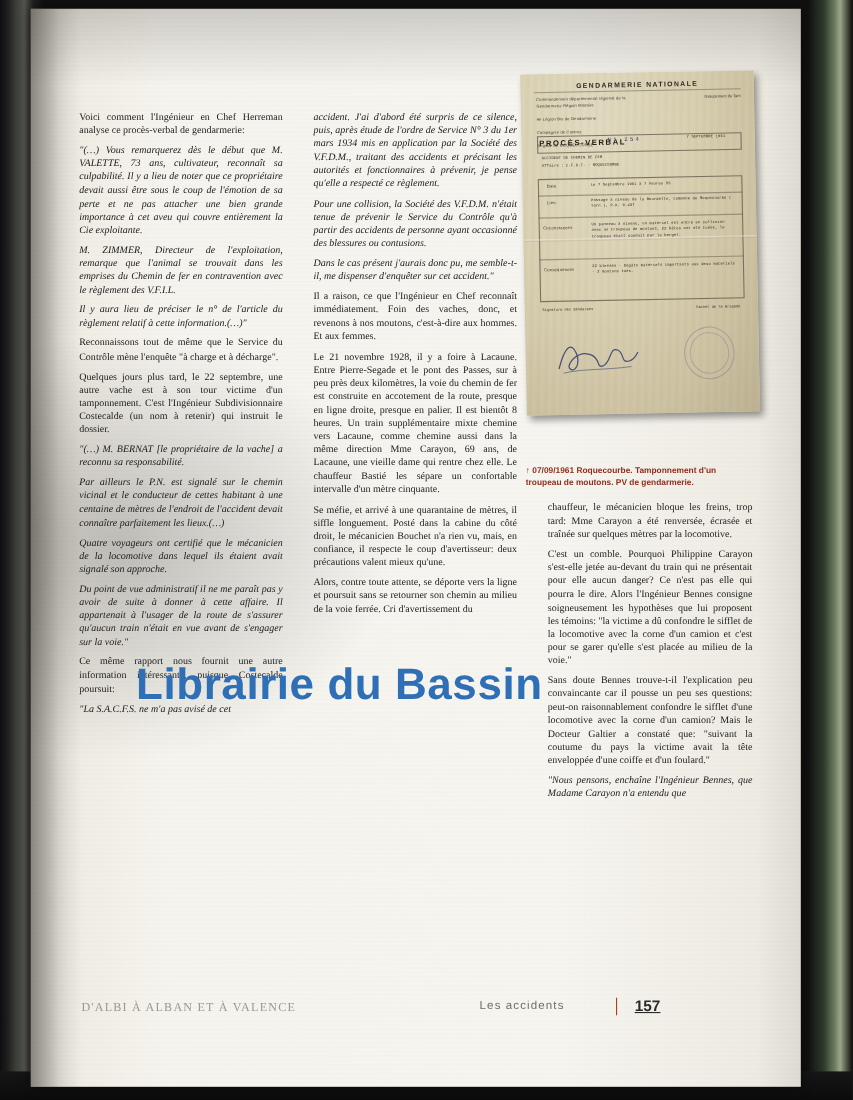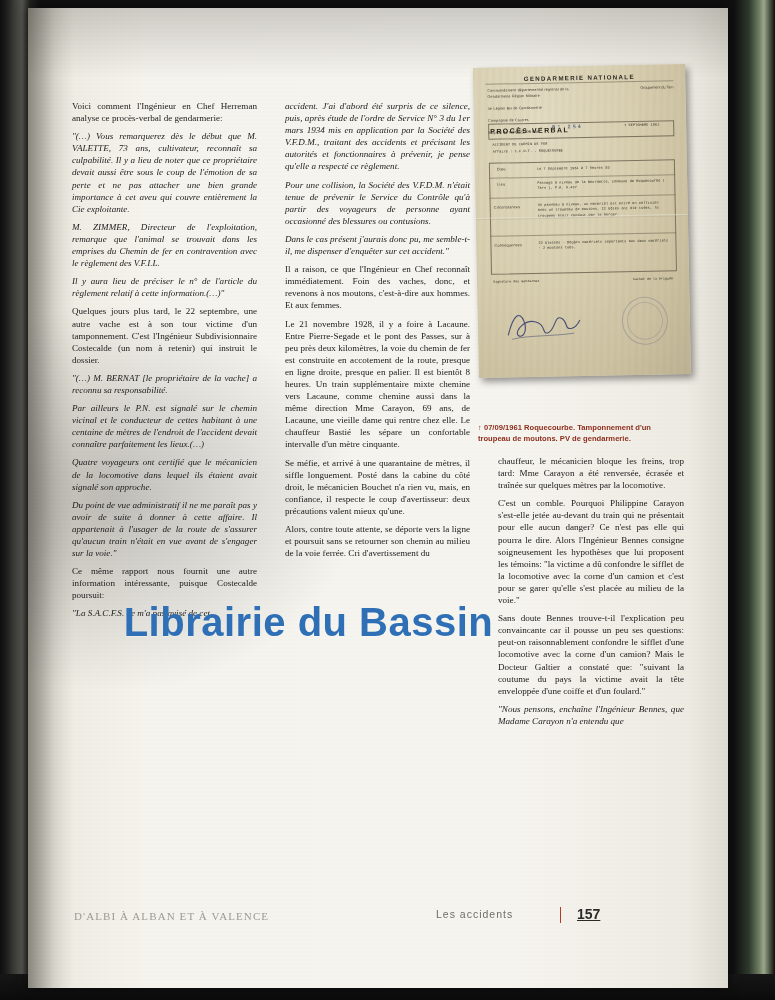--- a/index.html
+++ b/index.html
@@ -386,32 +386,33 @@
       <span class="arrow">↑</span>
       <span>07/09/1961 Roquecourbe. Tamponnement d'un troupeau de moutons. PV de gendarmerie.</span>
     </div>
 
     <div class="content">
       <div class="col col-1">
         <p>Voici comment l'Ingénieur en Chef Herreman analyse ce procès-verbal de gendarmerie:</p>
         <p class="ital">"(…) Vous remarquerez dès le début que M. VALETTE, 73 ans, cultivateur, reconnaît sa culpabilité. Il y a lieu de noter que ce propriétaire devait aussi être sous le coup de l'émotion de sa perte et ne pas attacher une bien grande importance à cet aveu qui couvre entièrement la Cie exploitante.</p>
         <p class="ital">M. ZIMMER, Directeur de l'exploitation, remarque que l'animal se trouvait dans les emprises du Chemin de fer en contravention avec le règlement des V.F.I.L.</p>
         <p class="ital">Il y aura lieu de préciser le n° de l'article du règlement relatif à cette information.(…)"</p>
+        <p>Reconnaissons tout de même que le Service du Contrôle mène l'enquête "à charge et à décharge".</p>
         <p>Quelques jours plus tard, le 22 septembre, une autre vache est à son tour victime d'un tamponnement. C'est l'Ingénieur Subdivisionnaire Costecalde (un nom à retenir) qui instruit le dossier.</p>
         <p class="ital">"(…) M. BERNAT [le propriétaire de la vache] a reconnu sa responsabilité.</p>
         <p class="ital">Par ailleurs le P.N. est signalé sur le chemin vicinal et le conducteur de cettes habitant à une centaine de mètres de l'endroit de l'accident devait connaître parfaitement les lieux.(…)</p>
         <p class="ital">Quatre voyageurs ont certifié que le mécanicien de la locomotive dans lequel ils étaient avait signalé son approche.</p>
         <p class="ital">Du point de vue administratif il ne me paraît pas y avoir de suite à donner à cette affaire. Il appartenait à l'usager de la route de s'assurer qu'aucun train n'était en vue avant de s'engager sur la voie."</p>
         <p>Ce même rapport nous fournit une autre information intéressante, puisque Costecalde poursuit:</p>
         <p class="ital">"La S.A.C.F.S. ne m'a pas avisé de cet</p>
       </div>
 
       <div class="col col-2">
         <p class="ital">accident. J'ai d'abord été surpris de ce silence, puis, après étude de l'ordre de Service N° 3 du 1er mars 1934 mis en application par la Société des V.F.D.M., traitant des accidents et précisant les autorités et fonctionnaires à prévenir, je pense qu'elle a respecté ce règlement.</p>
-        <p class="ital">Pour une collision, la Société des V.F.D.M. n'était tenue de prévenir le Service du Contrôle qu'à partir des voyageurs de personne ayant occasionné des blessures ou contusions.</p>
+        <p class="ital">Pour une collision, la Société des V.F.D.M. n'était tenue de prévenir le Service du Contrôle qu'à partir des accidents de personne ayant occasionné des blessures ou contusions.</p>
         <p class="ital">Dans le cas présent j'aurais donc pu, me semble-t-il, me dispenser d'enquêter sur cet accident."</p>
         <p>Il a raison, ce que l'Ingénieur en Chef reconnaît immédiatement. Foin des vaches, donc, et revenons à nos moutons, c'est-à-dire aux hommes. Et aux femmes.</p>
         <p>Le 21 novembre 1928, il y a foire à Lacaune. Entre Pierre-Segade et le pont des Passes, sur à peu près deux kilomètres, la voie du chemin de fer est construite en accotement de la route, presque en ligne droite, presque en palier. Il est bientôt 8 heures. Un train supplémentaire mixte chemine vers Lacaune, comme chemine aussi dans la même direction Mme Carayon, 69 ans, de Lacaune, une vieille dame qui rentre chez elle. Le chauffeur Bastié les sépare un confortable intervalle d'un mètre cinquante.</p>
         <p>Se méfie, et arrivé à une quarantaine de mètres, il siffle longuement. Posté dans la cabine du côté droit, le mécanicien Bouchet n'a rien vu, mais, en confiance, il respecte le coup d'avertisseur: deux précautions valent mieux qu'une.</p>
         <p>Alors, contre toute attente, se déporte vers la ligne et poursuit sans se retourner son chemin au milieu de la voie ferrée. Cri d'avertissement du</p>
       </div>
 
       <div class="col col-3 lower">
         <p>chauffeur, le mécanicien bloque les freins, trop tard: Mme Carayon a été renversée, écrasée et traînée sur quelques mètres par la locomotive.</p>
         <p>C'est un comble. Pourquoi Philippine Carayon s'est-elle jetée au-devant du train qui ne présentait pour elle aucun danger? Ce n'est pas elle qui pourra le dire. Alors l'Ingénieur Bennes consigne soigneusement les hypothèses que lui proposent les témoins: "la victime a dû confondre le sifflet de la locomotive avec la corne d'un camion et c'est pour se garer qu'elle s'est placée au milieu de la voie."</p>

